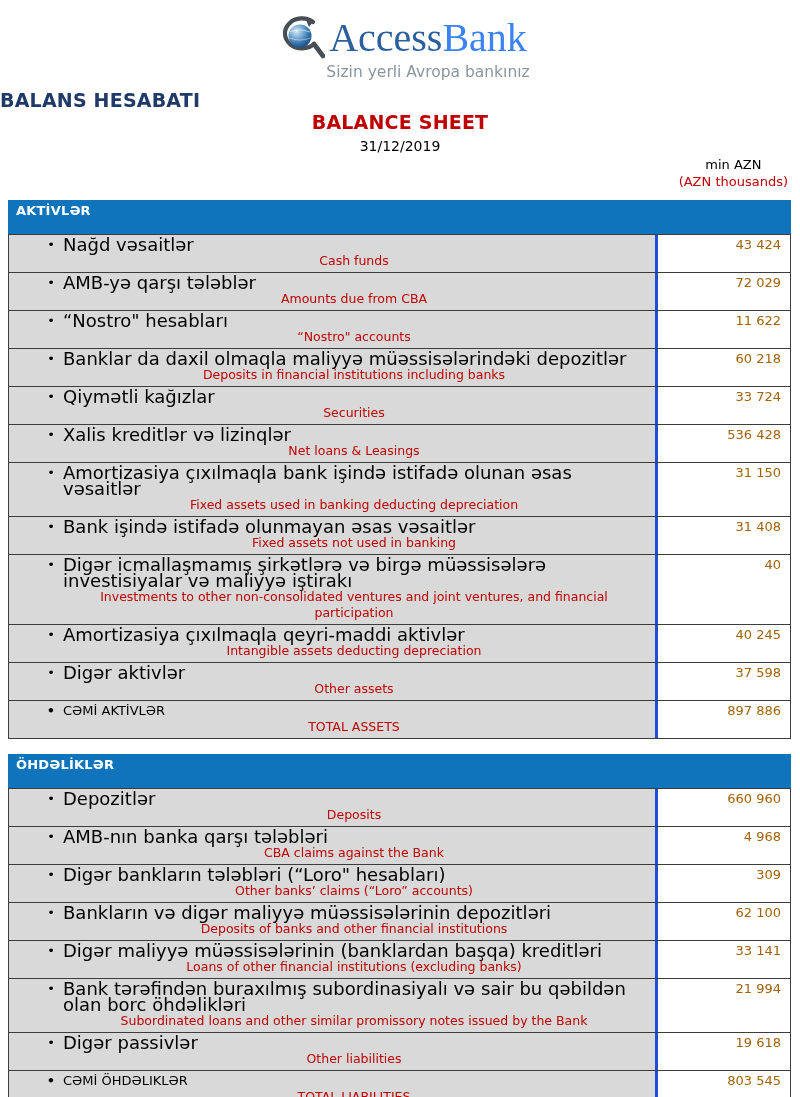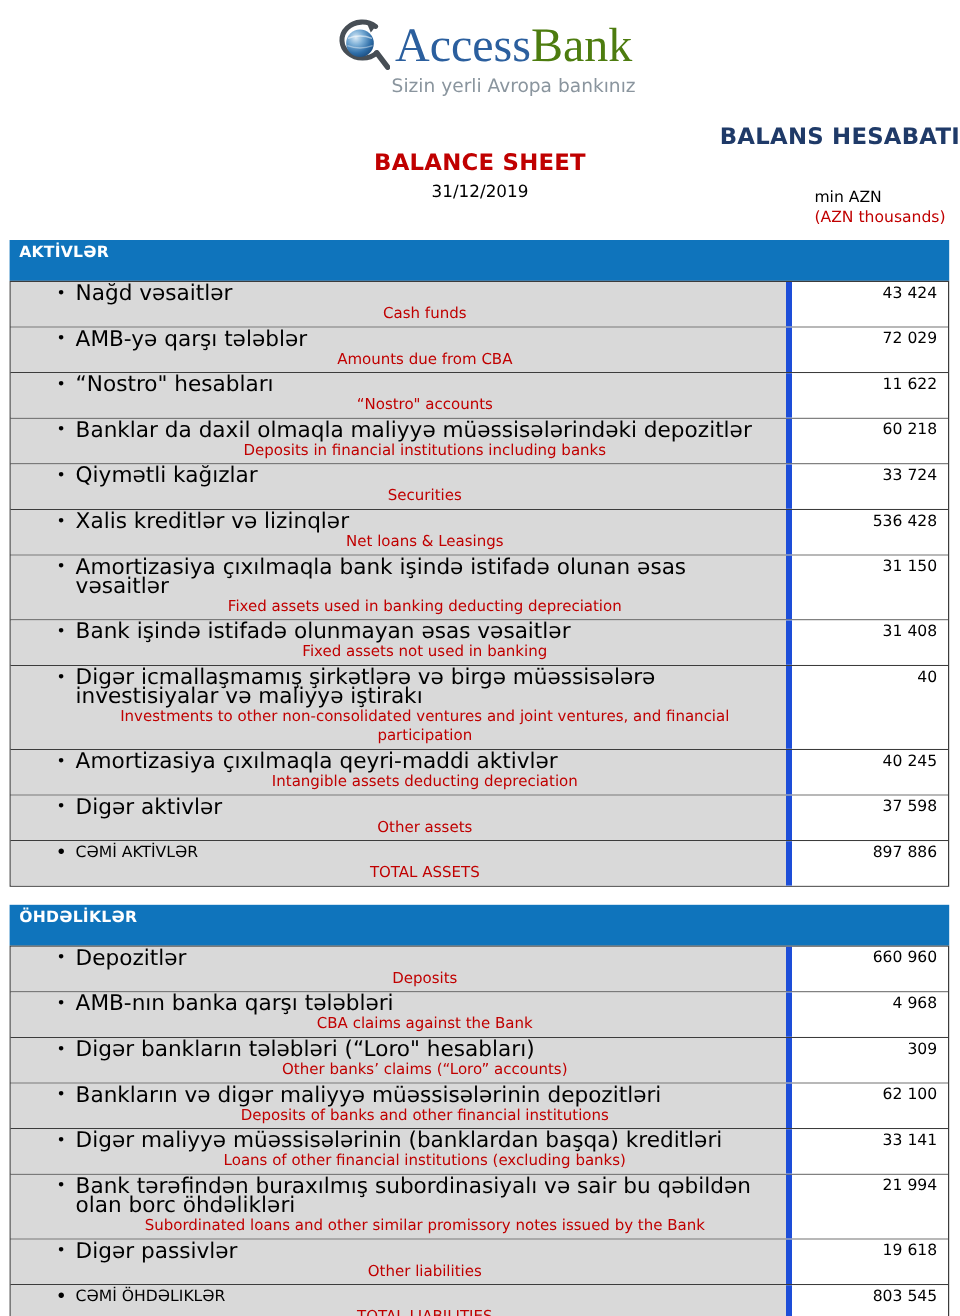--- a/index.html
+++ b/index.html
@@ -25,35 +25,35 @@
   }
   .logo-mark { width: 52px; height: 48px; display: inline-block; }
   .logo-text {
     font-family: "Liberation Serif", "DejaVu Serif", serif;
     font-size: 40px;
     letter-spacing: 0px;
     line-height: 44px;
     white-space: nowrap;
   }
   .logo-access { color: #2b5f9e; }
-  .logo-bank   { color: #4d7c0f; }
+  .logo-bank   { color: #3b82f6; }
   .tagline {
     text-align: center;
     color: #8a959e;
     font-size: 15.5px;
     margin-top: 1px;
     transform: translateX(28px);
   }
 
   .title-az {
-    text-align: right;
+    text-align: left;
     color: #1f3a68;
     font-weight: bold;
     font-size: 19px;
-    margin-top: 22px;
+    margin-top: 8px;
     letter-spacing: 0.2px;
   }
   .title-en {
     text-align: center;
     color: #c00000;
     font-weight: bold;
     font-size: 19px;
     margin-top: 0;
     letter-spacing: 0.2px;
   }
@@ -61,21 +61,21 @@
     text-align: center;
     color: #000000;
     font-size: 14px;
     margin-top: 5px;
   }
 
   .unit-block {
     position: absolute;
     right: 12px;
     top: 156px;
-    text-align: left;
+    text-align: center;
     line-height: 17px;
   }
   .unit-az { color: #000000; font-size: 13px; }
   .unit-en { color: #c00000; font-size: 13px; }
 
   
   .sections { position: absolute; left: 8px; right: 9px; top: 200px; }
 
   .balance-section { margin-bottom: 15px; }
 
@@ -122,26 +122,26 @@
     color: #c00000;
     font-size: 12.5px;
     line-height: 16px;
     text-align: center;
   }
 
   .cell-value {
     width: 135px;
     flex-shrink: 0;
     background: #ffffff;
-    border-left: 5px solid #1d4ed8;
+    border-left: 3px solid #1d4ed8;
     text-align: right;
     padding: 2px 9px 3px 4px;
     font-size: 13px;
     line-height: 16px;
-    color: #000000;
+    color: #a16207;
   }
 
   .total-row .label-az { font-weight: normal; font-size: 13px; }
   .total-row .bullet   { font-weight: bold; }
 </style>
 </head>
 <body>
 
 <div class="page">
 

